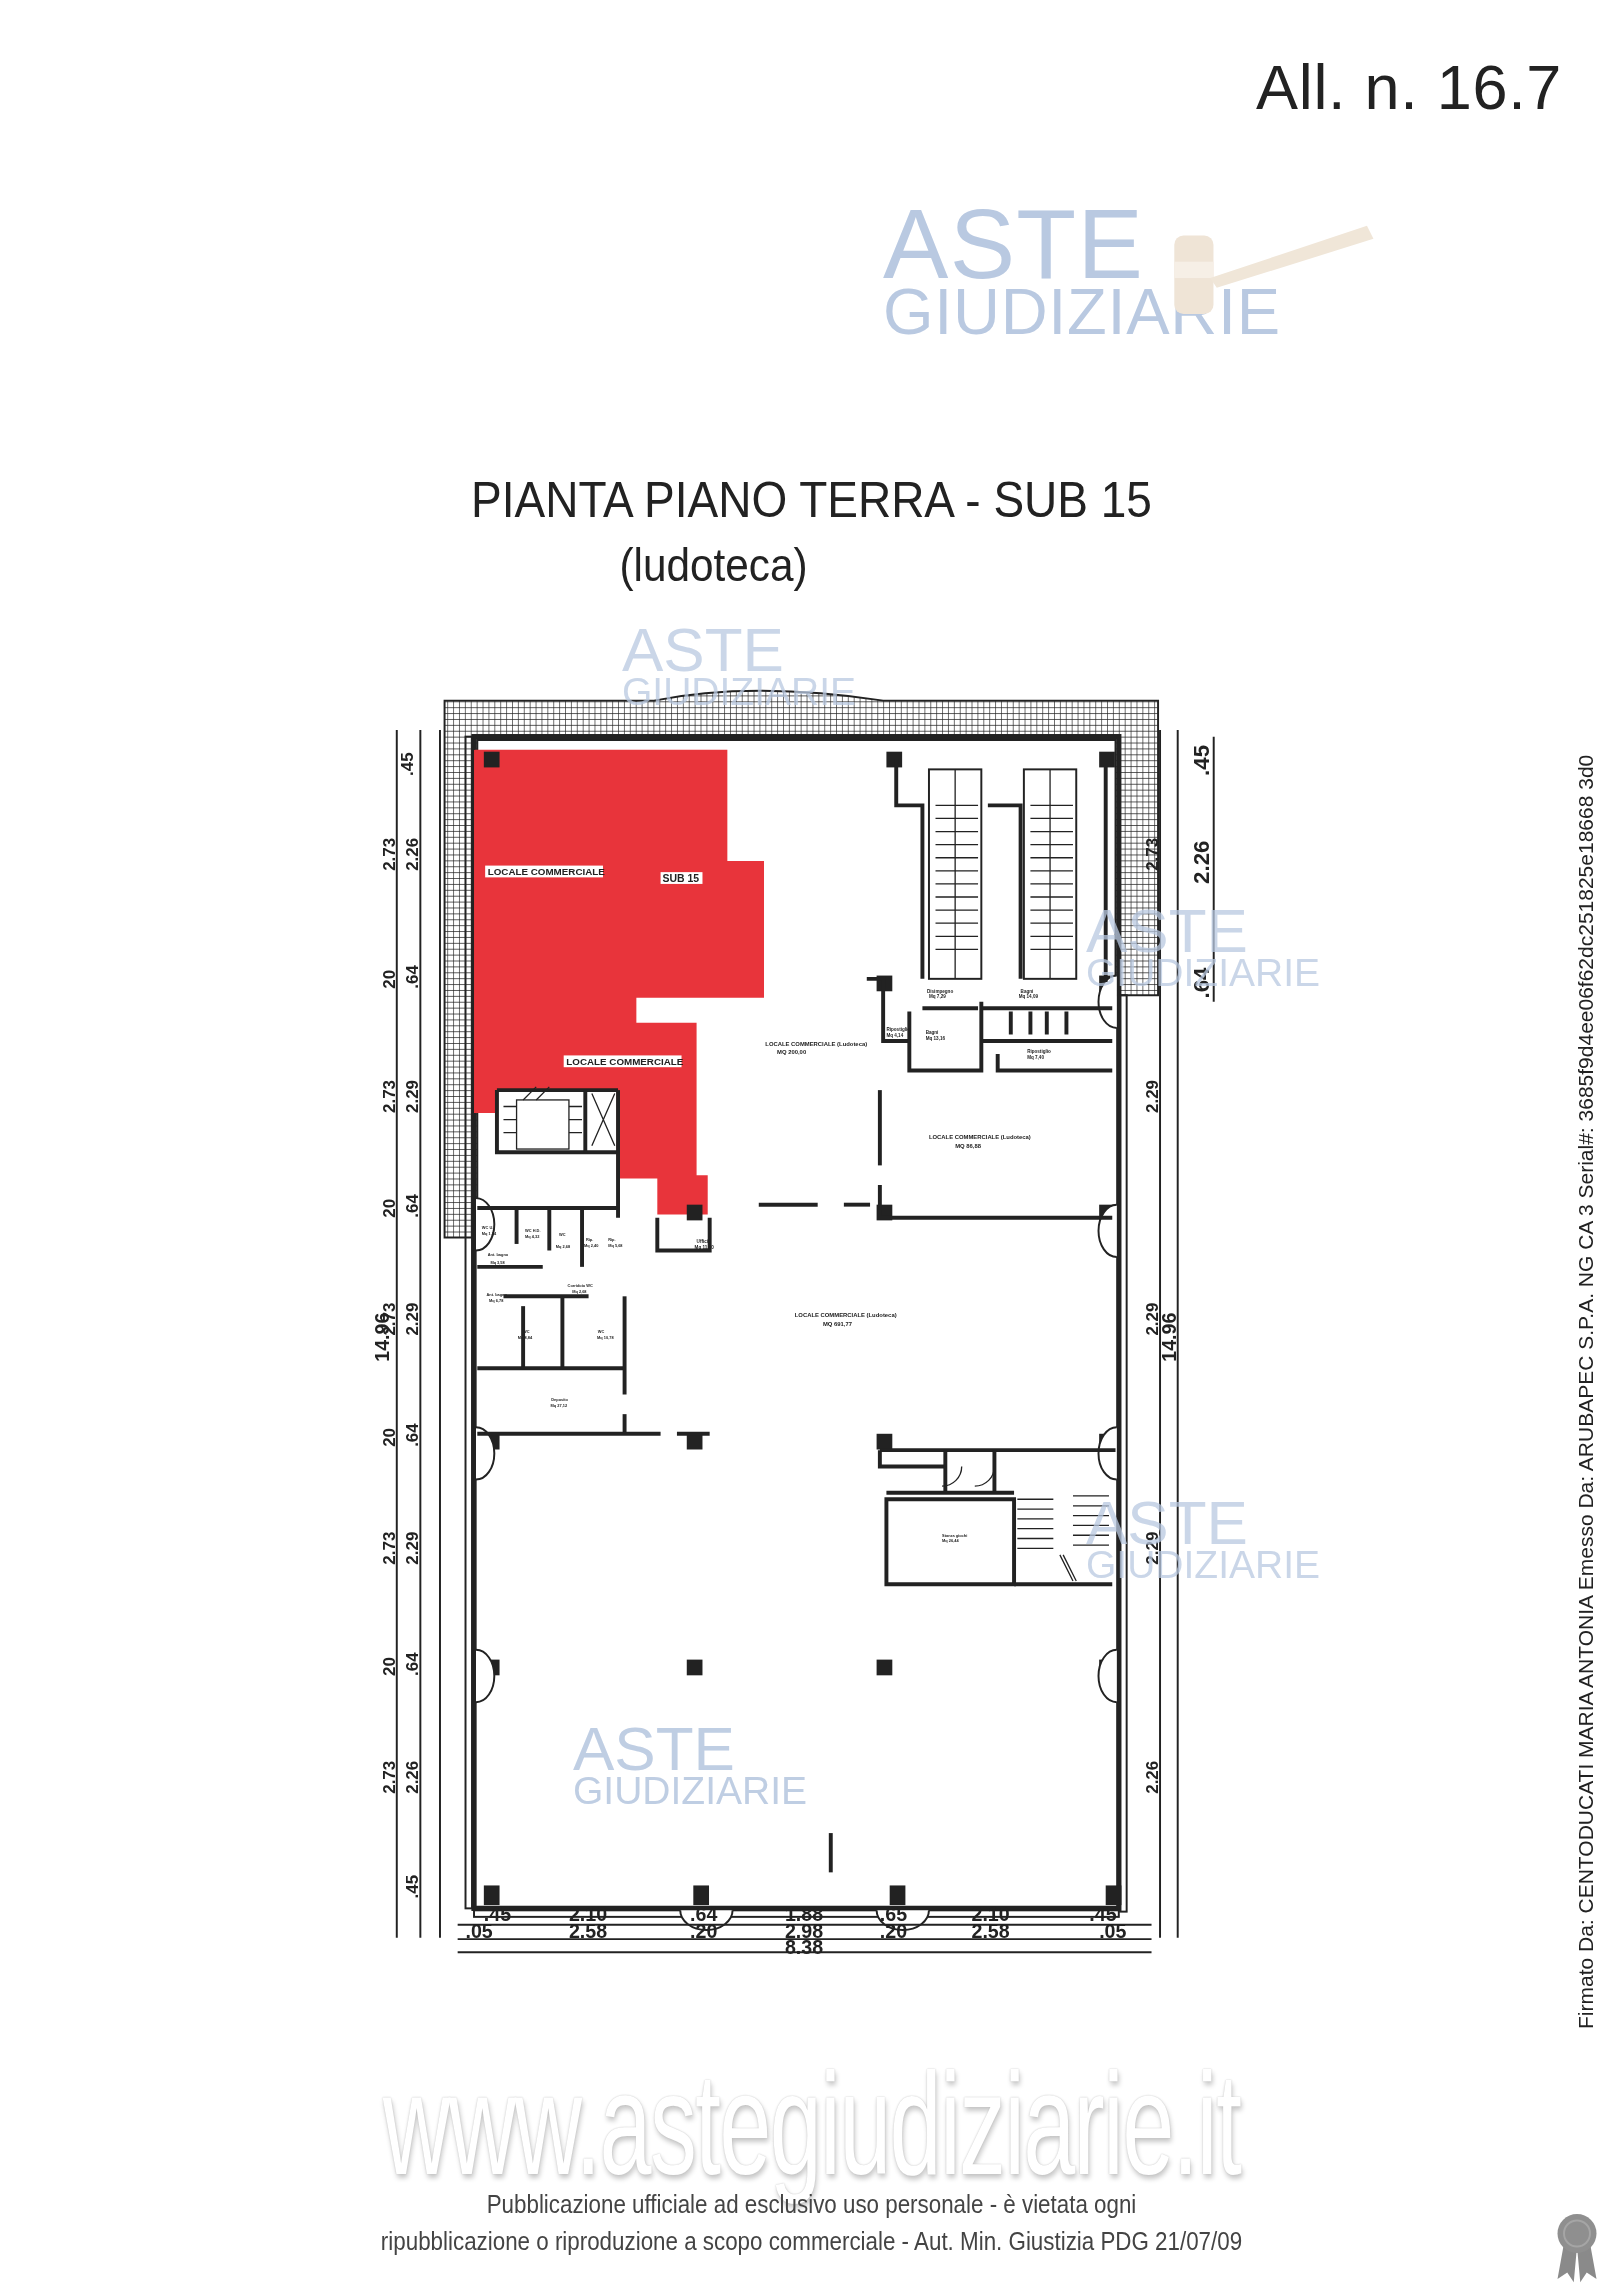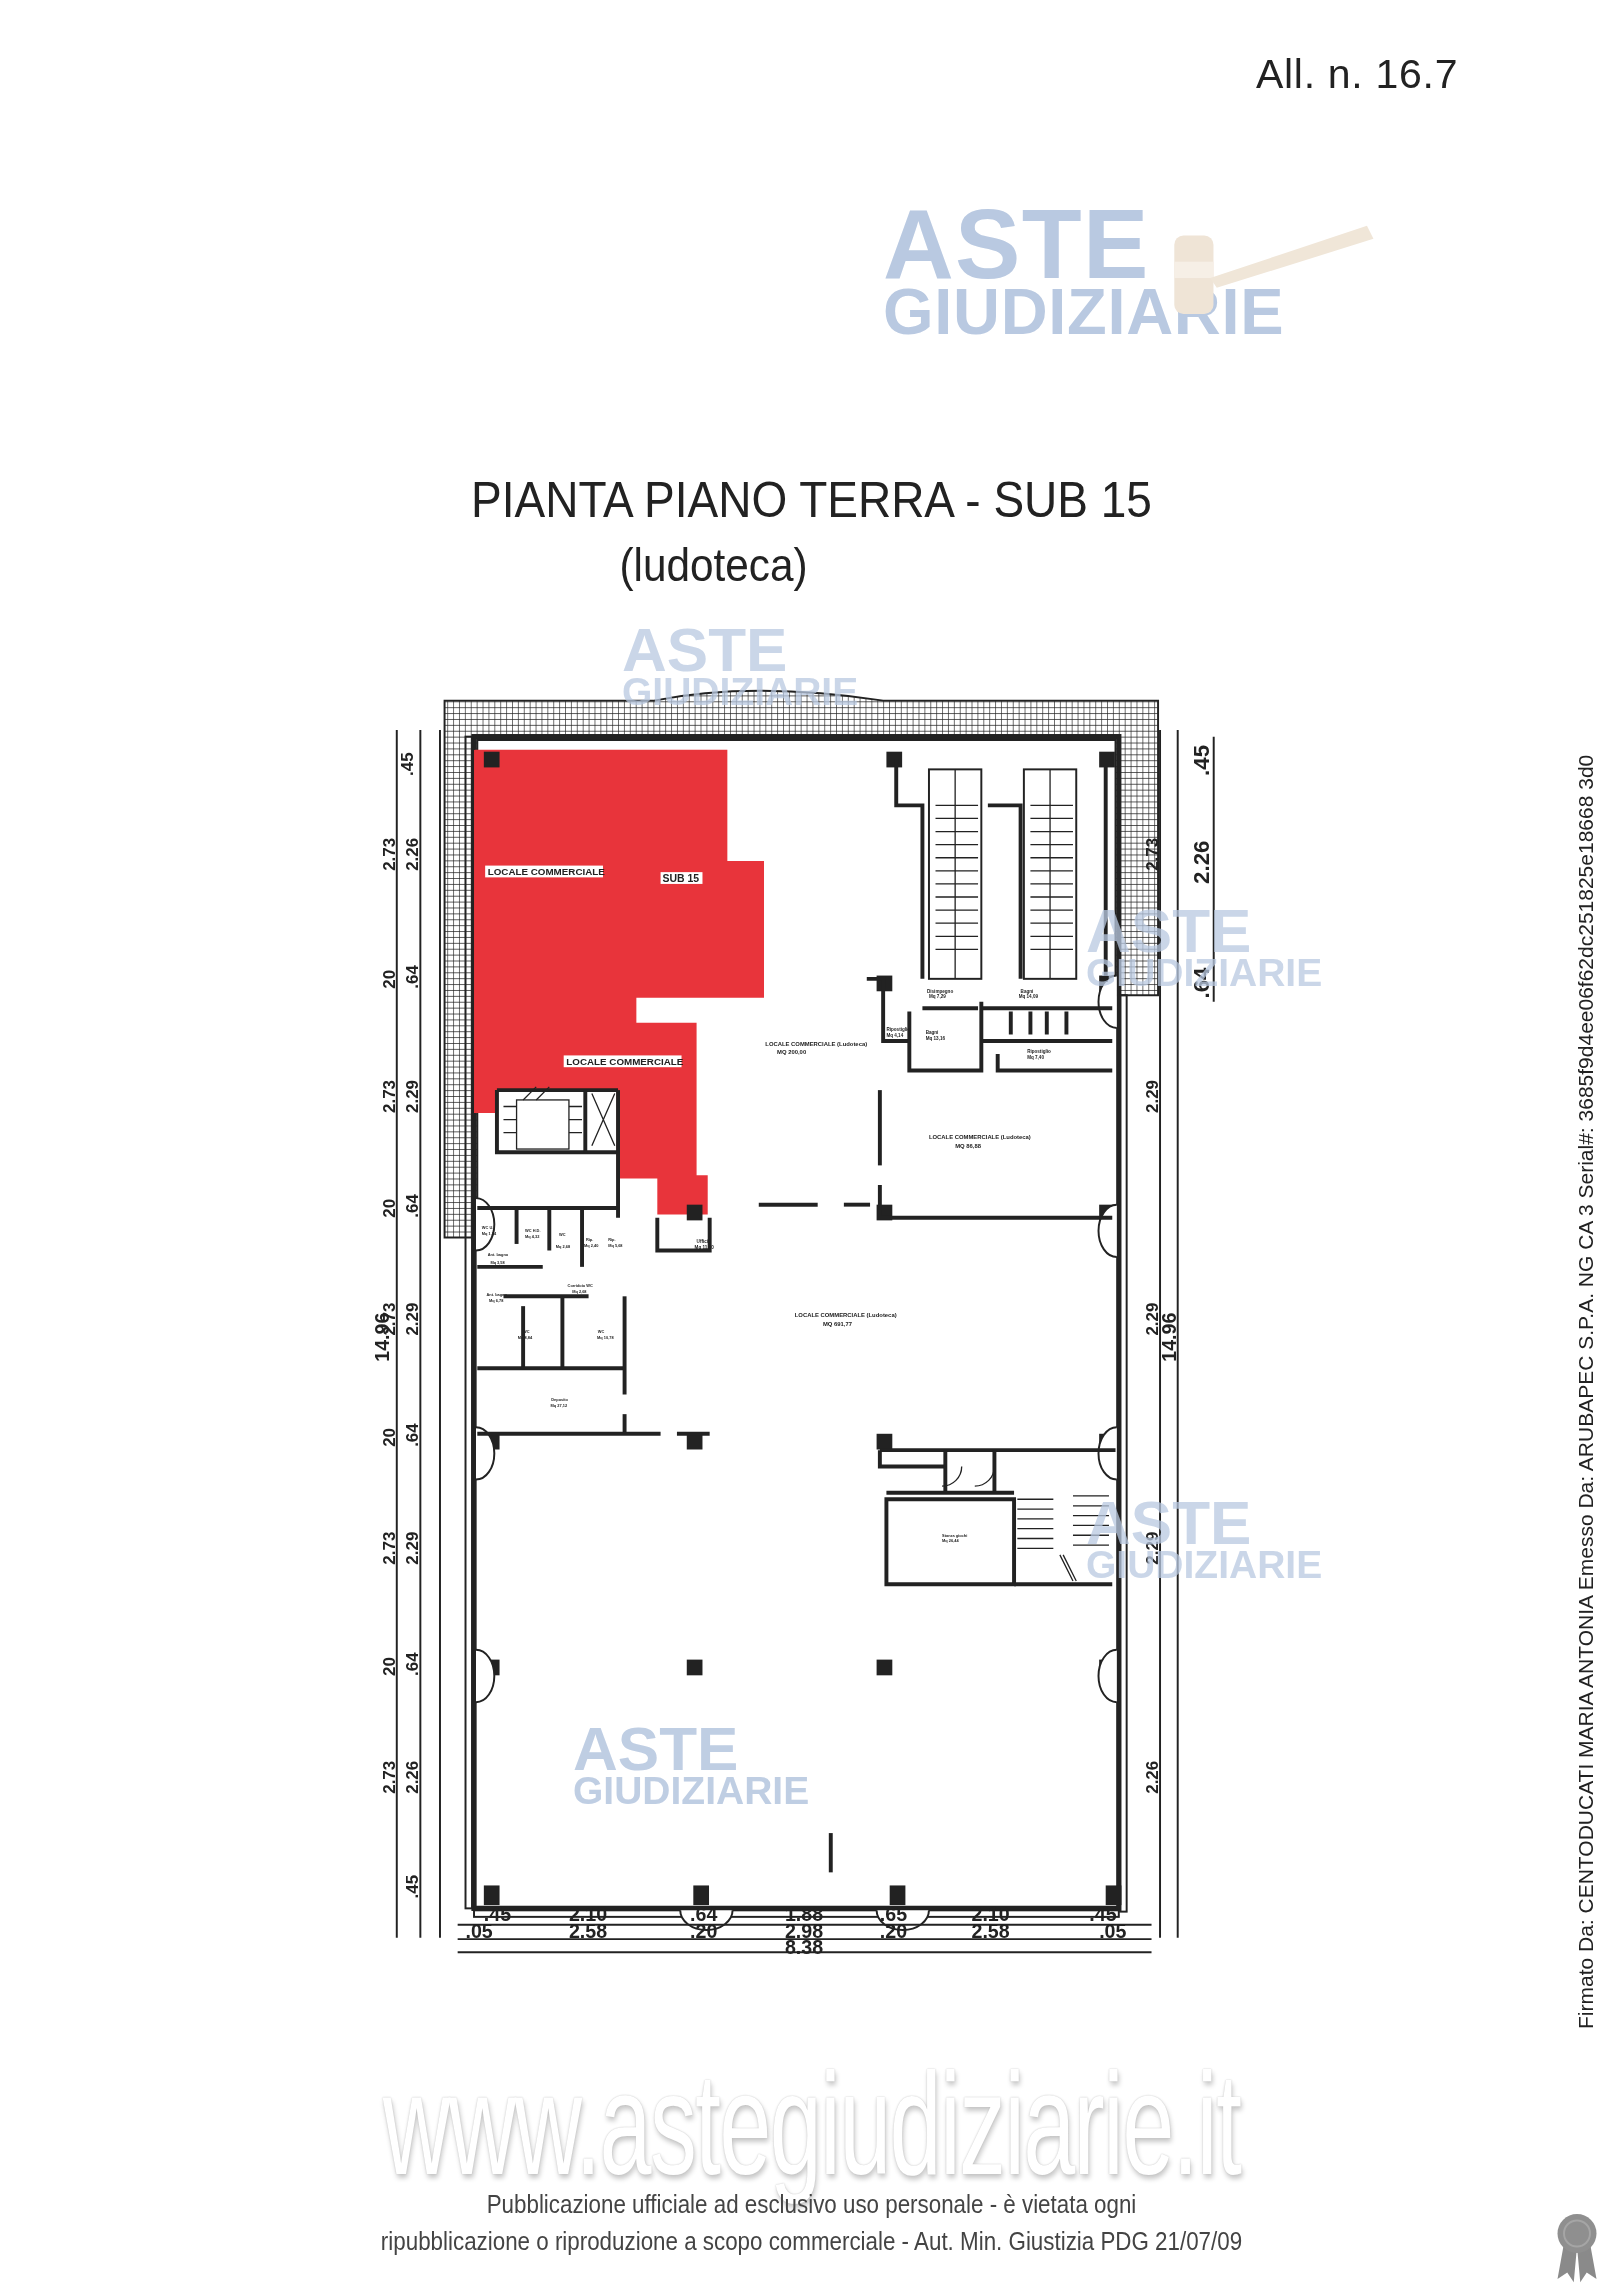--- a/index.html
+++ b/index.html
@@ -1,21 +1,21 @@
 <!DOCTYPE html>
 <html style="font-size:10.5px"><head>
 <meta charset="utf-8">
 <style>
   html, body { margin:0; padding:0; background:#ffffff; }
   body { width:1623px; height:2295px; position:relative; overflow:hidden; font-family:"Liberation Sans", sans-serif; color:#262626; }
   .abs { position:absolute; }
-  .allegato { left:1256px; top:51px; font-size:41px; letter-spacing:0.7px; color:#222; white-space:nowrap; }
+  .allegato { left:1256px; top:51px; font-size:63px; letter-spacing:0.7px; color:#222; white-space:nowrap; }
   .title { left:0; width:1623px; top:471px; text-align:center; font-size:50px; transform:scaleX(0.92); transform-origin:center; color:#222; }
   .subtitle { left:0; width:1623px; top:538px; text-align:center; font-size:46px; transform:translateX(-98px) scaleX(0.92); color:#222; }
-  .wm { color:#b9c9e1; font-family:"Liberation Sans", sans-serif; font-weight:bold; line-height:0.9; }
+  .wm { color:#b9c9e1; font-family:"Liberation Sans", sans-serif; font-weight:normal; line-height:0.9; }
   .wm .w1 { letter-spacing:1.3px; }
   .wm .w2 { letter-spacing:0.7px; }
   .gavel { position:absolute; }
   .plan { left:366px; top:681px; width:851px; height:1283px; }
   .plan svg { width:100%; height:100%; }
   .website { left:0; width:1623px; top:2042px; text-align:center; font-size:144px; color:#ffffff; text-shadow: 0 0 2px #bbb, 2px 3.9px 6.5px #c8c8c8; transform:scaleX(0.65); transform-origin:center; letter-spacing:-2.6px; }
   .notice { left:0; width:1623px; text-align:center; font-size:26px; color:#444; transform:scaleX(0.86); transform-origin:center; }
   .sig { left:1574px; top:2029px; transform-origin:left top; transform:rotate(-90deg); font-size:21px; white-space:nowrap; color:#222; letter-spacing:0px; }
   .seal { left:1551px; top:2207px; width:52px; height:79px; }
   .lbl { font-family:"Liberation Sans", sans-serif; font-weight:bold; fill:#222; }

